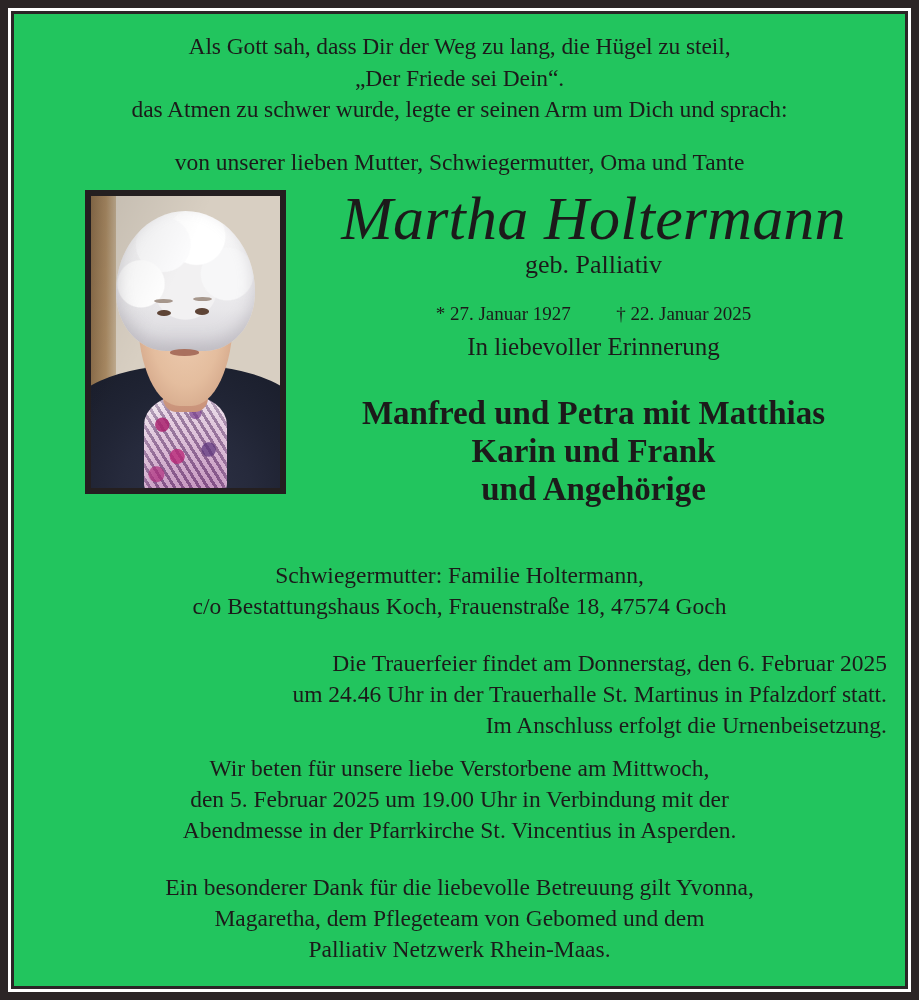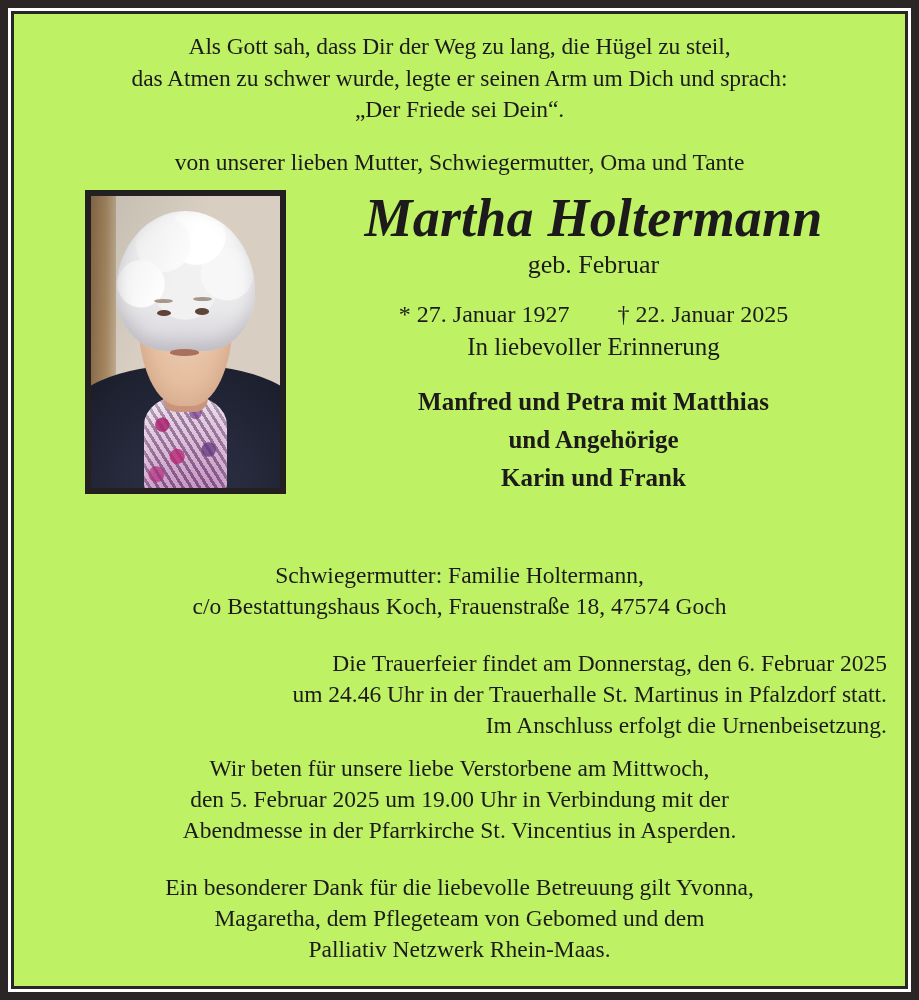--- a/index.html
+++ b/index.html
@@ -29,21 +29,21 @@
     width: 100%;
     height: 100%;
     background: #ffffff;            
     padding: 3px;
   }
   .notice-inner {
     box-sizing: border-box;
     width: 100%;
     height: 100%;
     border: 3px solid #2b2526;      
-    background: #bef264;
+    background: #22c55e;
     position: relative;
     overflow: hidden;
   }
 
   .content {
     position: relative;
     width: 100%;
     height: 100%;
     box-sizing: border-box;
     padding: 17px 18px 0 18px;
@@ -197,48 +197,48 @@
     pointer-events: none;
   }
 
   .identity-text {
     position: absolute;
     left: 268px;
     right: 0;
     top: 0;
   }
   .deceased-name {
-    font-weight: bold;
+    font-weight: normal;
     font-style: italic;
-    font-size: 54px;
+    font-size: 62px;
     line-height: 56px;
     letter-spacing: 0.2px;
     white-space: nowrap;
   }
   .maiden-name {
     font-size: 26px;
     line-height: 32px;
     margin-top: 3px;
   }
   .dates {
     margin-top: 17px;
-    font-size: 24px;
+    font-size: 19px;
     line-height: 32px;
     white-space: nowrap;
   }
   .dates .sep { display: inline-block; width: 36px; }
   .memoriam {
     margin-top: 1px;
     font-size: 25px;
     line-height: 31px;
   }
   .survivors {
-    margin-top: 21px;
+    margin-top: 32px;
     font-weight: bold;
-    font-size: 25px;
+    font-size: 33px;
     line-height: 38px;
   }
   .survivors div { white-space: nowrap; }
 
   
   .block {
     font-size: 23.5px;
     line-height: 31px;
   }
   .block div { white-space: nowrap; }
@@ -250,22 +250,22 @@
 </head>
 <body>
 
 <div class="notice">
   <div class="notice-gap">
     <div class="notice-inner">
       <div class="content">
 
         <div class="verse">
           <div>Als Gott sah, dass Dir der Weg zu lang, die Hügel zu steil,</div>
+          <div>„Der Friede sei Dein“.</div>
           <div>das Atmen zu schwer wurde, legte er seinen Arm um Dich und sprach:</div>
-          <div>„Der Friede sei Dein“.</div>
         </div>
 
         <div class="intro">
           <div>von unserer lieben Mutter, Schwiegermutter, Oma und Tante</div>
         </div>
 
         <div class="identity">
 
           <div class="photo">
             <div class="photo-scene">
@@ -279,36 +279,36 @@
               <div class="photo-brow r"></div>
               <div class="photo-eye l"></div>
               <div class="photo-eye r"></div>
               <div class="photo-mouth"></div>
               <div class="photo-shade"></div>
             </div>
           </div>
 
           <div class="identity-text">
             <div class="deceased-name">Martha Holtermann</div>
-            <div class="maiden-name">geb. Februar</div>
+            <div class="maiden-name">geb. Palliativ</div>
 
             <div class="dates">
               <span>*</span>
               <span>27. Januar 1927</span>
               <span class="sep"></span>
               <span>†</span>
               <span>22. Januar 2025</span>
             </div>
 
             <div class="memoriam">In liebevoller Erinnerung</div>
 
             <div class="survivors">
               <div>Manfred und Petra mit Matthias</div>
+              <div>Karin und Frank</div>
               <div>und Angehörige</div>
-              <div>Karin und Frank</div>
             </div>
           </div>
         </div>
 
         <div class="block address">
           <div>Schwiegermutter: Familie Holtermann,</div>
           <div>c/o Bestattungshaus Koch, Frauenstraße 18, 47574 Goch</div>
         </div>
 
         <div class="block ceremony">

